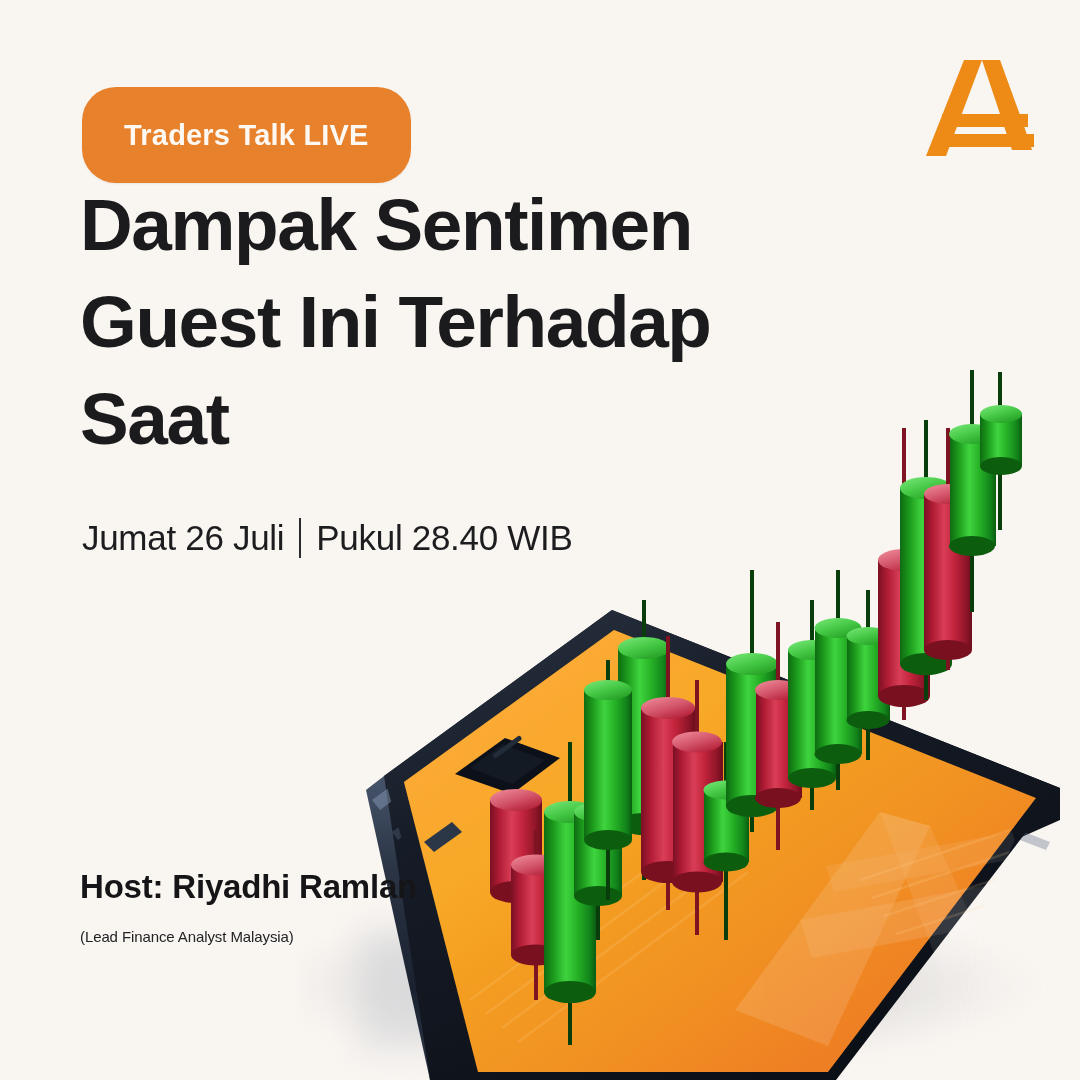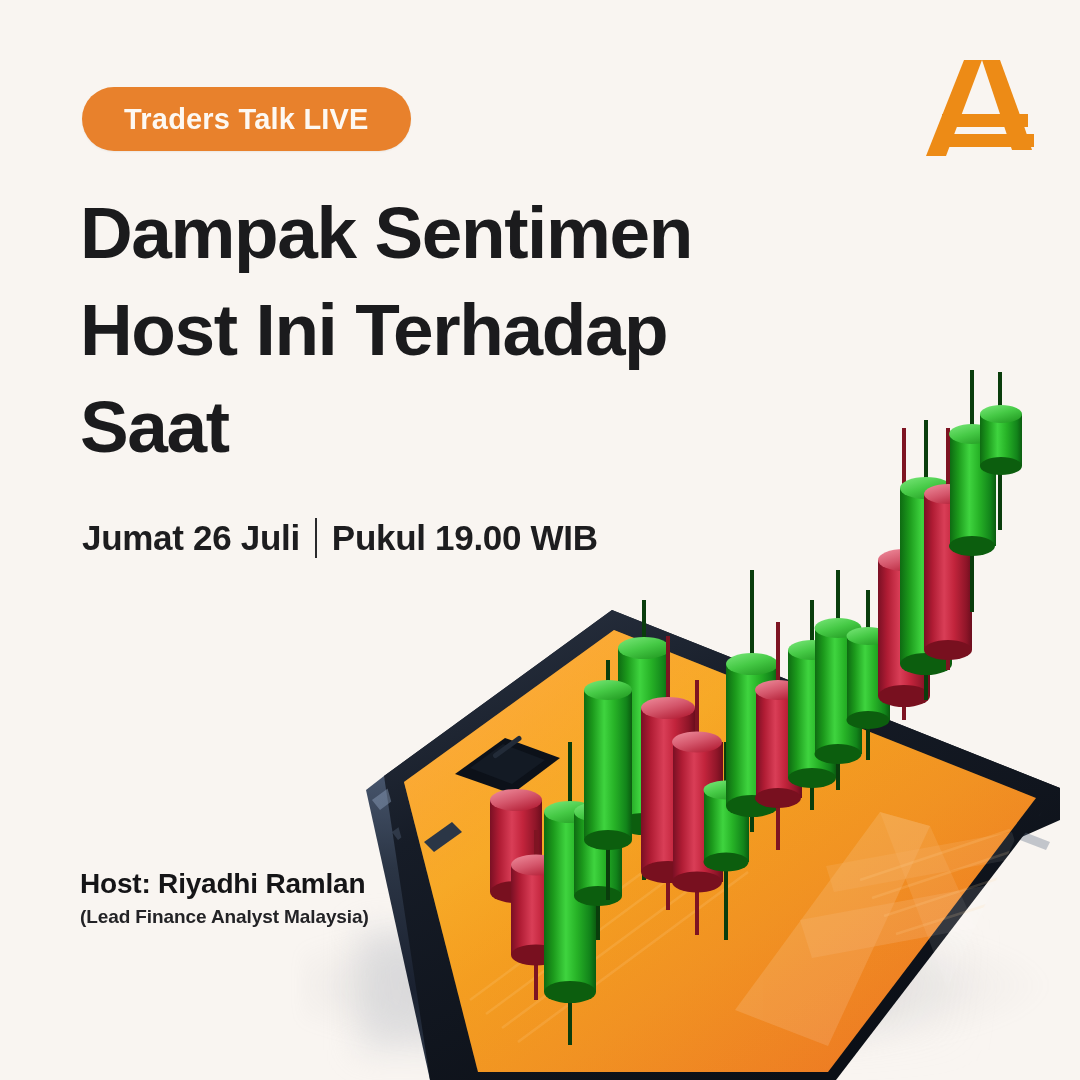--- a/index.html
+++ b/index.html
@@ -22,61 +22,61 @@
     background:linear-gradient(100deg,rgba(205,207,212,.55),rgba(232,233,236,.2) 60%,rgba(255,255,255,0));
     filter:blur(16px);
   }
 
   
   .logo{position:absolute;right:42px;top:52px;width:118px;height:112px;}
 
   
   .badge{
     position:absolute;left:82px;top:87px;
-    height:64px;padding:0 42px;
+    height:64px;padding:16px 42px;
     display:flex;align-items:center;justify-content:center;
     background:#E8812C;border-radius:34px;
     box-shadow:0 1px 2px rgba(0,0,0,.06);
   }
   .badge span{
     color:#FDF8F2;font-size:29px;font-weight:bold;letter-spacing:.2px;
     white-space:nowrap;
   }
 
   
   .headline{
-    position:absolute;left:80px;top:184px;width:780px;
+    position:absolute;left:80px;top:176px;width:780px;
     color:#1B1B1D;
     font-size:73px;font-weight:bold;line-height:1.33;
     letter-spacing:-1.4px;
   }
   .headline div{white-space:nowrap;}
 
   
   .schedule{
     position:absolute;left:82px;top:518px;
     display:flex;align-items:center;gap:15px;
-    color:#1D1D1F;font-size:35px;font-weight:bold;letter-spacing:-.3px;
+    color:#1D1D1F;font-size:35px;font-weight:normal;letter-spacing:-.3px;
     white-space:nowrap;
   }
   .sched-sep{
     display:inline-block;width:2px;height:40px;background:#2A2A2C;
   }
 
   
   .credits{position:absolute;left:80px;top:866px;z-index:40;}
   .credit-block{margin-bottom:28px;}
   .credit-block:last-child{margin-bottom:0;}
   .credit-name{
-    color:#151517;font-size:28px;font-weight:bold;letter-spacing:-.2px;
+    color:#151517;font-size:33px;font-weight:bold;letter-spacing:-.2px;
     white-space:nowrap;line-height:1.28;
   }
   .credit-role{
-    color:#232326;font-size:19px;font-weight:bold;letter-spacing:-.1px;
-    white-space:nowrap;line-height:1.28;margin-top:3px;
+    color:#232326;font-size:15px;font-weight:normal;letter-spacing:-.1px;
+    white-space:nowrap;line-height:1.28;margin-top:19px;
   }
 
   
   .art{position:absolute;left:0;top:0;width:1080px;height:1080px;pointer-events:none;}
 </style>
 </head>
 <body>
 
 <div id="poster">
 
@@ -338,28 +338,28 @@
       <rect x="18" y="82" width="96" height="13"></rect>
     </g>
   </svg>
 
   <div class="badge">
     <span>Traders Talk LIVE</span>
   </div>
 
   <div class="headline">
     <div>Dampak Sentimen</div>
-    <div>Host Ini Terhadap</div>
+    <div>Guest Ini Terhadap</div>
     <div>Saat</div>
   </div>
 
   <div class="schedule">
     <span>Jumat 26 Juli</span>
     <span class="sched-sep"></span>
-    <span>Pukul 19.00 WIB</span>
+    <span>Pukul 28.40 WIB</span>
   </div>
 
   <div class="credits">
     <div class="credit-block">
       <div class="credit-name">Host: Riyadhi Ramlan</div>
       <div class="credit-role">(Lead Finance Analyst Malaysia)</div>
     </div>
     <div class="credit-block">
     </div>
   </div>

